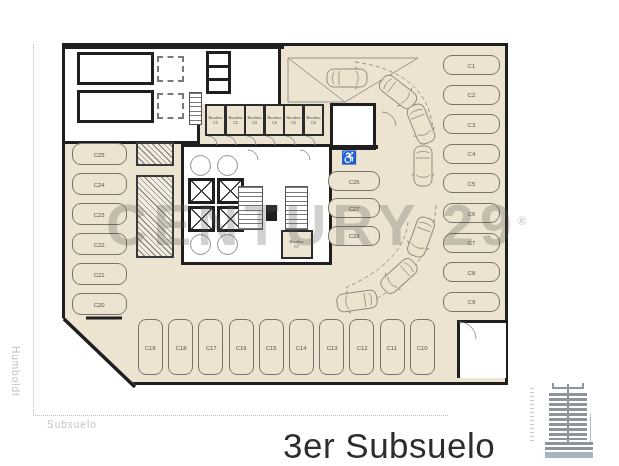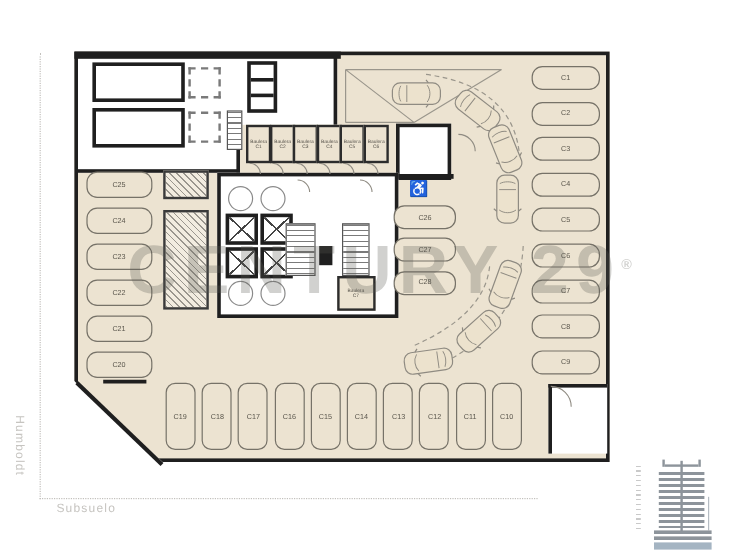--- a/index.html
+++ b/index.html
@@ -264,20 +264,21 @@
       <div class="spot" style="--i: 9;">
         <span class="spot-label">C10</span>
       </div>
     </div>
 
   <div class="watermark"><span>CENTURY 29</span><sup>®</sup></div>
 
   <div class="street-left">Humboldt</div>
   <div class="street-bottom">Subsuelo</div>
 
+  <div class="plan-title">3er Subsuelo</div>
 
   <div class="abs" style="left:538px;top:374px;width:64px;height:90px;">
     <div class="abs" style="left:-8px;top:14px;width:4px;height:54px;background:repeating-linear-gradient(180deg,#c9c9c9 0 1px,transparent 1px 4px);"></div>
     <div class="abs" style="left:29px;top:10px;width:2px;height:60px;background:#8d949b;"></div>
     <div class="abs" style="left:16px;top:13px;width:28px;height:2px;background:#8d949b;"></div>
     <div class="abs" style="left:14px;top:9px;width:2px;height:6px;background:#8d949b;"></div>
     <div class="abs" style="left:44px;top:9px;width:2px;height:6px;background:#8d949b;"></div>
     <div class="abs" style="left:11px;top:19px;width:38px;height:47px;background:repeating-linear-gradient(180deg,#8d949b 0 2.5px,transparent 2.5px 5px);"></div>
     <div class="abs" style="left:52px;top:40px;width:1px;height:28px;background:#b5bcc3;"></div>
     <div class="abs" style="left:7px;top:68px;width:48px;height:3px;background:#8d949b;"></div>

